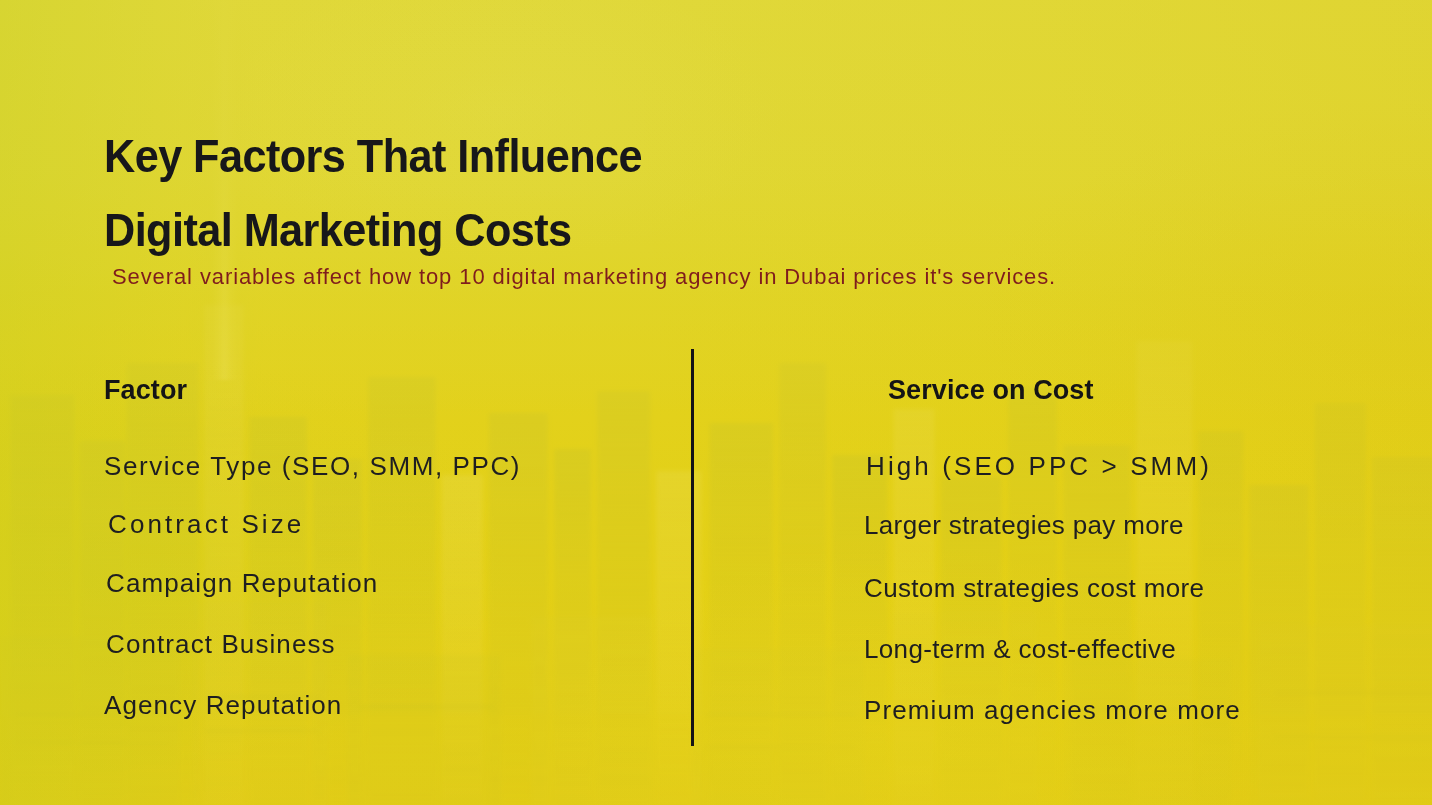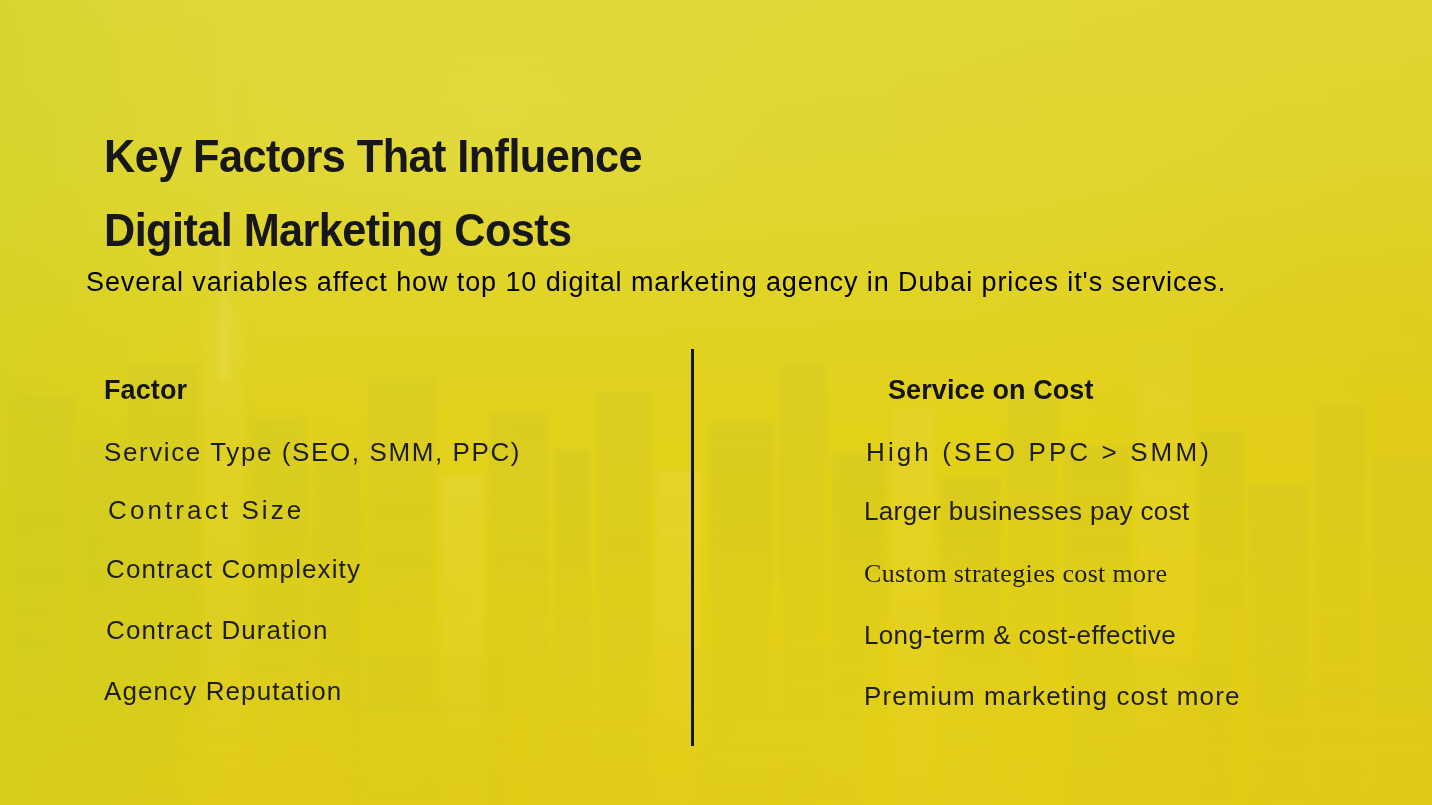--- a/index.html
+++ b/index.html
@@ -144,25 +144,25 @@
     line-height: 74px;
     letter-spacing: -0.6px;
     transform: scaleX(0.94);
     transform-origin: left top;
     white-space: nowrap;
   }
   .title-line { display: block; }
 
   .subtitle {
     position: absolute;
-    left: 86px;
+    left: 112px;
     top: 232px;
     width: 1240px;
-    color: #000000;
-    font-size: 27px;
+    color: #7f1d1d;
+    font-size: 22px;
     line-height: 46px;
     letter-spacing: 0.9px;
     font-weight: normal;
   }
 
   
   .divider {
     position: absolute;
     left: 691px;
     top: 349px;
@@ -183,21 +183,21 @@
     color: #141416;
     font-weight: bold;
     font-size: 27px;
     line-height: 38px;
     letter-spacing: 0.1px;
     white-space: nowrap;
   }
   .col-head.right-head { padding-left: 24px; }
 
   .rows {
-    margin-top: 27px;
+    margin-top: 41px;
   }
   .row {
     color: #1e1e21;
     font-size: 26px;
     font-weight: normal;
     white-space: nowrap;
     height: 60px;
     line-height: 32px;
   }
 
@@ -210,21 +210,21 @@
   .row.indent-xs { padding-left: 2px; }
 
   .col-left  .row:nth-child(1) { height: 58px; }
   .col-left  .row:nth-child(2) { height: 59px; }
   .col-left  .row:nth-child(3) { height: 61px; }
   .col-left  .row:nth-child(4) { height: 61px; }
 
   .col-right .rows { }
   .col-right .row:nth-child(1) { height: 59px; }
   .col-right .row:nth-child(2) { height: 63px; }
-  .col-right .row:nth-child(3) { height: 61px; font-family: Liberation Serif, serif; }
+  .col-right .row:nth-child(3) { height: 61px; }
   .col-right .row:nth-child(4) { height: 61px; }
 </style>
 </head>
 <body>
 
 <div id="slide">
 
   <div class="bg-layer bg-base"></div>
 
   <div class="city">
@@ -316,31 +316,31 @@
 
     <p class="subtitle">Several variables affect how top 10 digital marketing agency in Dubai prices it's services.</p>
 
     <div class="divider"></div>
 
     <div class="col col-left">
       <div class="col-head">Factor</div>
       <div class="rows">
         <div class="row ls-wide">Service Type (SEO, SMM, PPC)</div>
         <div class="row ls-xwide indent-sm">Contract Size</div>
-        <div class="row ls-mid indent-xs">Contract Complexity</div>
-        <div class="row ls-mid indent-xs">Contract Duration</div>
+        <div class="row ls-mid indent-xs">Campaign Reputation</div>
+        <div class="row ls-mid indent-xs">Contract Business</div>
         <div class="row ls-mid">Agency Reputation</div>
       </div>
     </div>
 
     <div class="col col-right">
       <div class="col-head right-head">Service on Cost</div>
       <div class="rows">
         <div class="row ls-xwide indent-xs">High (SEO PPC &gt; SMM)</div>
-        <div class="row ls-normal">Larger businesses pay cost</div>
+        <div class="row ls-normal">Larger strategies pay more</div>
         <div class="row ls-normal">Custom strategies cost more</div>
         <div class="row ls-normal">Long-term &amp; cost-effective</div>
-        <div class="row ls-mid">Premium marketing cost more</div>
+        <div class="row ls-mid">Premium agencies more more</div>
       </div>
     </div>
 
   </div>
 </div>
 
 </body></html>

